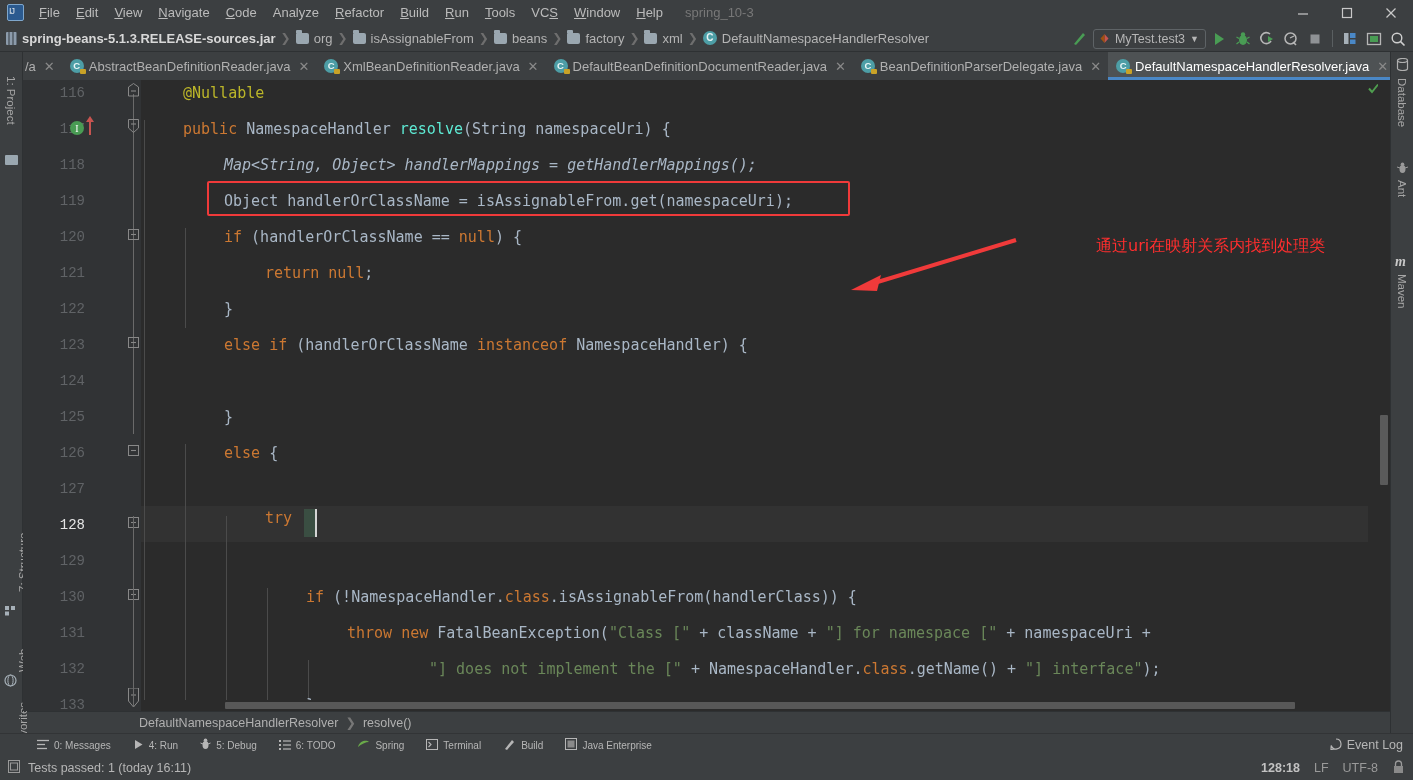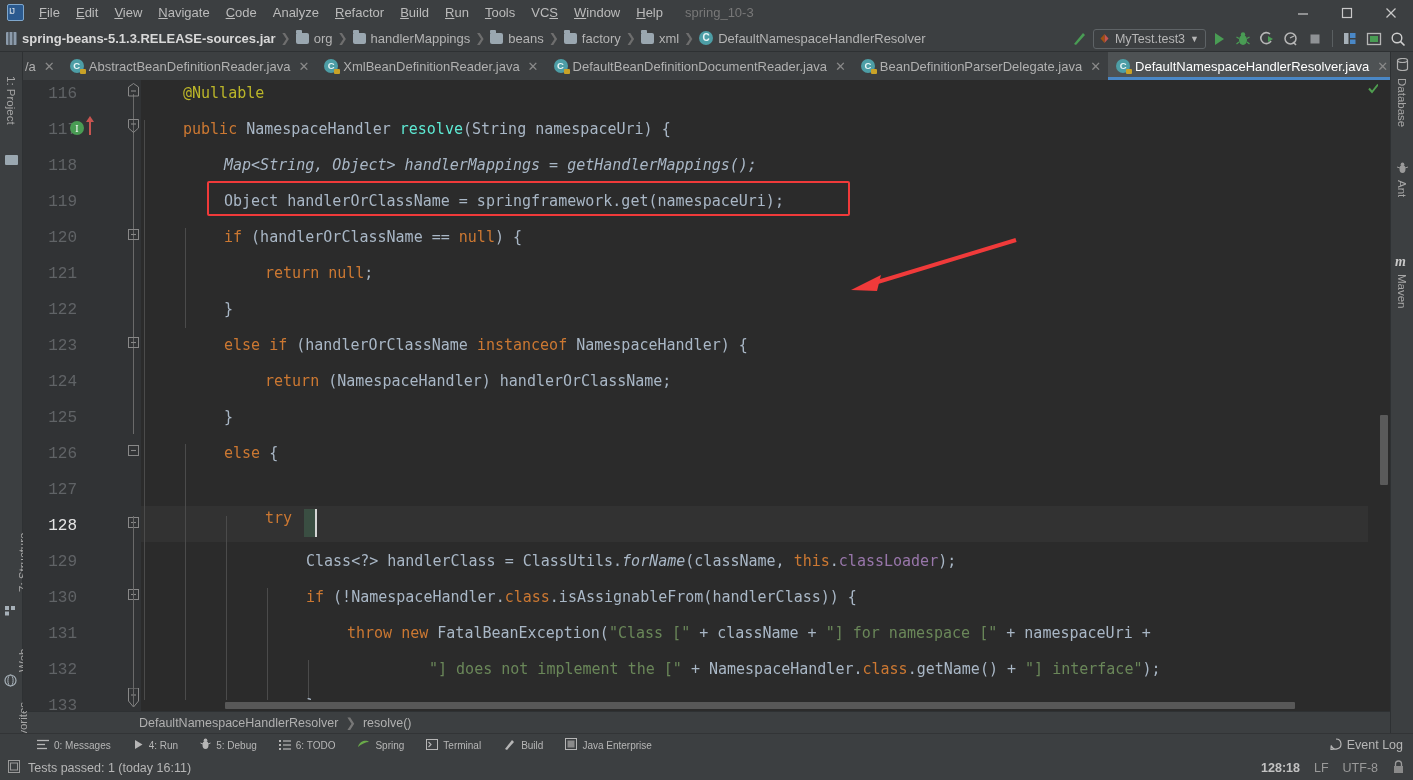--- a/index.html
+++ b/index.html
@@ -57,21 +57,21 @@
   .tab{ display:flex; align-items:center; padding:0 7px 0 8px; gap:5px; font-size:13px; color:#b0b0b0; white-space:nowrap; position:relative;}
   .tab.active{ background:#4e5254; color:#ffffff; }
   .tab.active::after{ content:""; position:absolute; left:0; right:0; bottom:0; height:3px; background:#4a88c7; }
   .tab .tclose{ color:#8a8a8a; font-size:13px; margin-left:3px;}
   .ic-cls{ width:14px; height:14px; border-radius:50%; background:#4d9ea6; color:#eaf6f7; font-size:9.5px; text-align:center; line-height:14px; font-weight:bold; position:relative; flex:0 0 14px;}
   .ic-cls::after{ content:""; position:absolute; right:-2px; bottom:-1px; width:6px; height:5px; background:#c9a227; border-radius:1px; }
 
   
   .editorwrap{ flex:1; display:flex; min-height:0; background:#2b2b2b; position:relative; }
   .gutter{ width:118px; flex:0 0 118px; background:#313335; position:relative; }
-  .gutter .lnum{ position:absolute; right:64px; font-family:"Liberation Mono", monospace; font-size:16px; color:#606366; }
+  .gutter .lnum{ position:absolute; right:56px; font-family:"Liberation Mono", monospace; font-size:14px; color:#606366; }
   .gutter .fold{ position:absolute; left:104px; }
   .code{ flex:1; position:relative; overflow:hidden; background:#2b2b2b; }
   .codeline{ position:absolute; left:0; white-space:pre; font-family:"DejaVu Sans Mono","Liberation Mono",monospace; font-size:15px; letter-spacing:0px; }
   .curline{ position:absolute; left:0; right:0; height:36px; background:#323232; }
   .indentguide{ position:absolute; width:1px; background:#4b4b4b; }
 
   
   .k{ color:#cc7832; }         
   .t{ color:#a9b7c6; }         
   .s{ color:#6a8759; }         
@@ -151,21 +151,21 @@
       <span>spring-beans-5.1.3.RELEASE-sources.jar</span>
     </div>
     <span class="crumb-sep">❯</span>
     <div class="crumb">
       <span class="ic-folder"></span>
       <span>org</span>
     </div>
     <span class="crumb-sep">❯</span>
     <div class="crumb">
       <span class="ic-folder"></span>
-      <span>handlerMappings</span>
+      <span>isAssignableFrom</span>
     </div>
     <span class="crumb-sep">❯</span>
     <div class="crumb">
       <span class="ic-folder"></span>
       <span>beans</span>
     </div>
     <span class="crumb-sep">❯</span>
     <div class="crumb">
       <span class="ic-folder"></span>
       <span>factory</span>
@@ -416,42 +416,41 @@
           <div class="indentguide" style="left:85px;  top:436px; height:215px;"></div>
           <div class="indentguide" style="left:126px; top:508px; height:140px;"></div>
           <div class="indentguide" style="left:167px; top:580px; height:70px;"></div>
 
           <div style="position:absolute;left:163px;top:429px;width:11px;height:28px;background:#3a4e42;"></div>
           <div style="position:absolute;left:174px;top:429px;width:2px;height:28px;background:#d4d4d4;"></div>
 
           <div class="codeline" style="top:4px;  left:42px;"><span class="an">@Nullable</span></div>
           <div class="codeline" style="top:40px; left:42px;"><span class="k">public</span><span class="t"> NamespaceHandler </span><span class="f">resolve</span><span class="t">(String namespaceUri) {</span></div>
           <div class="codeline" style="top:76px; left:83px;font-style:italic;"><span class="t">Map&lt;String, Object&gt; handlerMappings = getHandlerMappings();</span></div>
-          <div class="codeline" style="top:112px;left:83px;"><span class="t">Object handlerOrClassName = springframework.get(namespaceUri);</span></div>
+          <div class="codeline" style="top:112px;left:83px;"><span class="t">Object handlerOrClassName = isAssignableFrom.get(namespaceUri);</span></div>
           <div class="codeline" style="top:148px;left:83px;"><span class="k">if</span><span class="t"> (handlerOrClassName == </span><span class="k">null</span><span class="t">) {</span></div>
           <div class="codeline" style="top:184px;left:124px;"><span class="k">return null</span><span class="t">;</span></div>
           <div class="codeline" style="top:220px;left:83px;"><span class="t">}</span></div>
           <div class="codeline" style="top:256px;left:83px;"><span class="k">else if</span><span class="t"> (handlerOrClassName </span><span class="k">instanceof</span><span class="t"> NamespaceHandler) {</span></div>
-          <div class="codeline" style="top:292px;left:124px;"><span class="k">return</span><span class="t"> (NamespaceHandler) handlerOrClassName;</span></div>
           <div class="codeline" style="top:328px;left:83px;"><span class="t">}</span></div>
           <div class="codeline" style="top:364px;left:83px;"><span class="k">else</span><span class="t"> {</span></div>
           <div class="codeline" style="top:429px;left:124px;"><span class="k">try</span><span class="t"> </span></div>
-          <div class="codeline" style="top:472px;left:165px;"><span class="t">Class&lt;?&gt; handlerClass = ClassUtils.</span><span class="mi">forName</span><span class="t">(className, </span><span class="k">this</span><span class="t">.</span><span class="fld">classLoader</span><span class="t">);</span></div>
           <div class="codeline" style="top:508px;left:165px;"><span class="k">if</span><span class="t"> (!NamespaceHandler.</span><span class="k">class</span><span class="t">.isAssignableFrom(handlerClass)) {</span></div>
           <div class="codeline" style="top:544px;left:206px;"><span class="k">throw new</span><span class="t"> FatalBeanException(</span><span class="s">"Class ["</span><span class="t"> + className + </span><span class="s">"] for namespace ["</span><span class="t"> + namespaceUri +</span></div>
           <div class="codeline" style="top:580px;left:288px;"><span class="s">"] does not implement the ["</span><span class="t"> + NamespaceHandler.</span><span class="k">class</span><span class="t">.getName() + </span><span class="s">"] interface"</span><span class="t">);</span></div>
           <div class="codeline" style="top:616px;left:165px;color:#a9b7c6;"><span class="t">}</span></div>
 
           <div class="redbox" style="left:66px; top:101px; width:643px; height:35px;"></div>
 
           <svg style="position:absolute;left:700px;top:150px;" width="190" height="70" viewBox="0 0 190 70">
             <line x1="175" y1="10" x2="30" y2="54" stroke="#f03a3a" stroke-width="4"></line>
             <path d="M10 60 L40 45 L36 61 Z" fill="#f03a3a"></path>
           </svg>
 
+          <div class="annot" style="left:955px; top:156px;">通过uri在映射关系内找到处理类</div>
 
           <div class="markerbar">
             <div style="position:absolute;left:0;top:2px;">
               <svg width="11" height="11" viewBox="0 0 11 11">
                   <path d="M1 5.5 L4 9 L10 1.5" fill="none" stroke="#4f9e4f" stroke-width="2"></path>
                 </svg>
             </div>
           </div>
           <div class="vscroll">
             <div class="vthumb" style="top:335px;height:70px;"></div>

